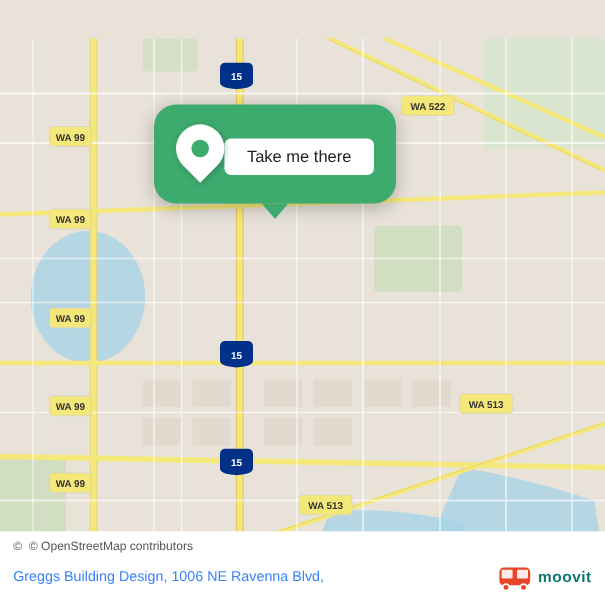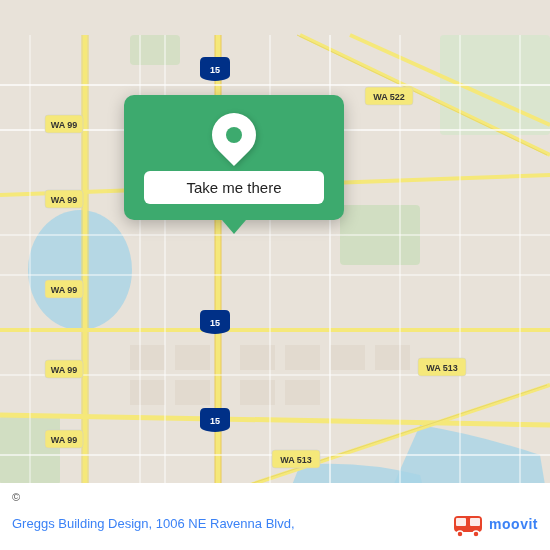--- a/index.html
+++ b/index.html
@@ -20,26 +20,26 @@
       width: 550px;
       height: 550px;
       position: relative;
       background: #e8e2d9;
       overflow: hidden;
     }
     
     .popup {
       position: absolute;
       top: 95px;
-      left: 124px;
+      left: 140px;
       width: 220px;
       background: #3daa6e;
-      border-radius: 10px;
-      display: flex;
-      flex-direction: column;
+      border-radius: 20px;
+      display: flex;
+      flex-direction: row;
       align-items: center;
       padding: 18px 20px 16px 20px;
       box-shadow: 0 4px 16px rgba(0,0,0,0.25);
       z-index: 10;
     }
     .popup::after {
       content: '';
       position: absolute;
       bottom: -14px;
       left: 50%;
@@ -116,21 +116,21 @@
       align-items: center;
       gap: 5px;
     }
     .moovit-icon {
       width: 32px;
       height: 32px;
     }
     .moovit-text {
       font-size: 14px;
       font-weight: bold;
-      color: #3b82f6;
+      color: #0f766e;
       letter-spacing: 0.5px;
     }
 
     
     .map-svg {
       position: absolute;
       top: 0; left: 0;
       width: 550px;
       height: 550px;
       pointer-events: none;
@@ -246,20 +246,21 @@
         <div class="popup-pin-inner"></div>
       </div>
       <button class="popup-btn">Take me there</button>
     </div>
 
   </div>
 
   <div class="footer">
     <div class="footer-top">
       <span>©</span>
+      <span>© OpenStreetMap contributors</span>
     </div>
     <div class="footer-main">
       <div class="footer-address">
         <span>Greggs Building Design, 1006 NE Ravenna Blvd,</span><br>
       </div>
       <div class="moovit-logo">
 
         <svg class="moovit-icon" viewBox="0 0 32 32">
           <rect x="2" y="8" width="28" height="16" rx="4" fill="#e8442a"></rect>
           <rect x="4" y="10" width="10" height="8" rx="1" fill="white" opacity="0.9"></rect>

